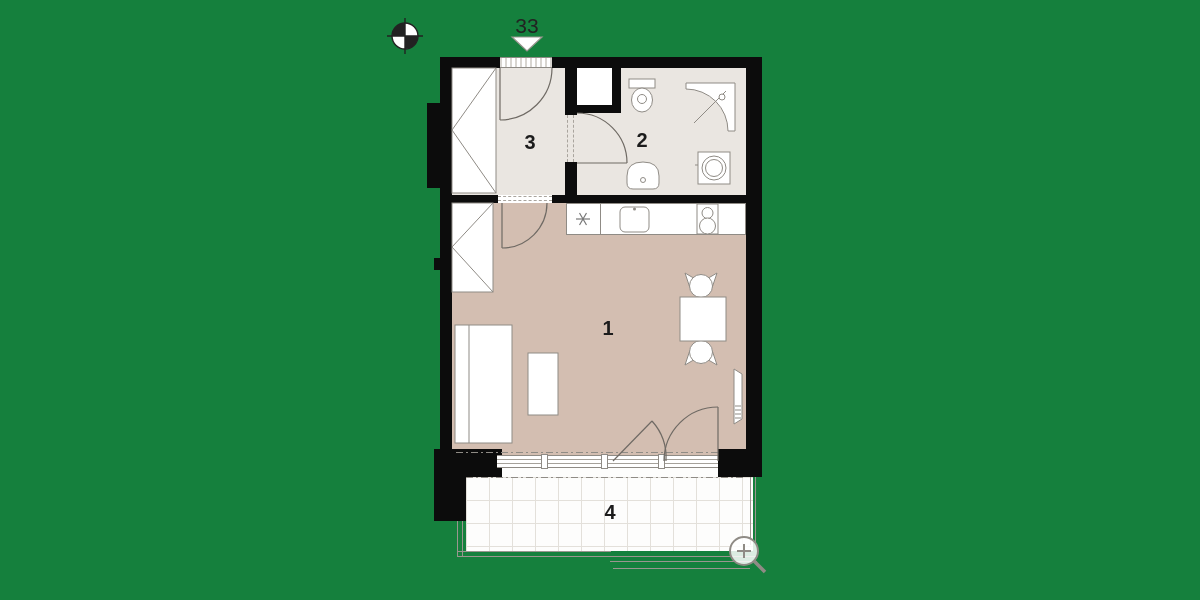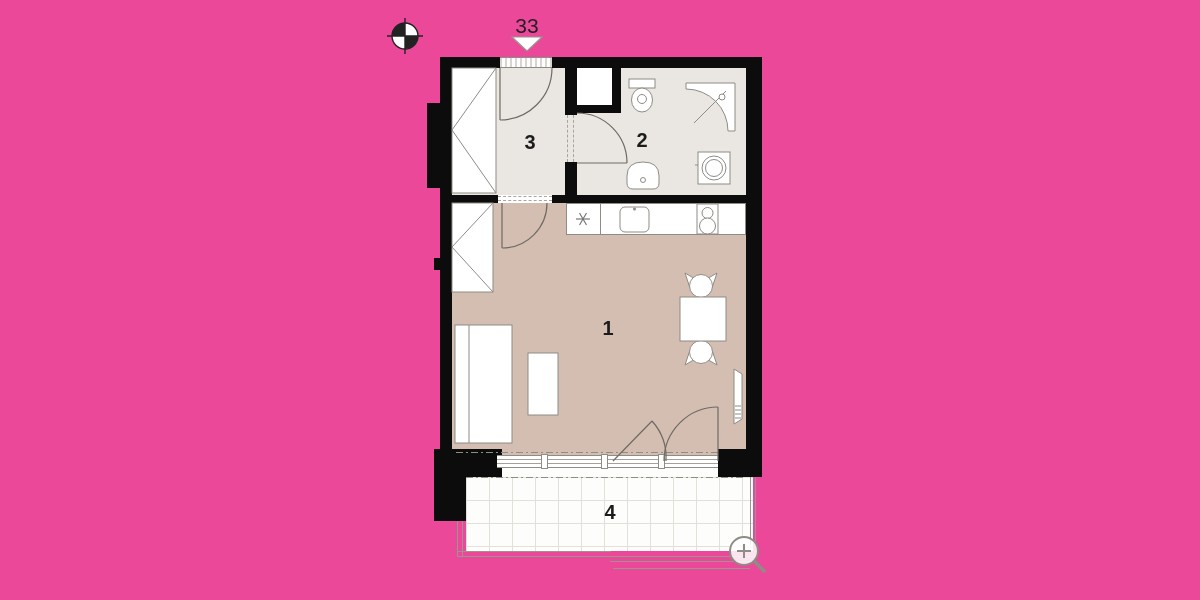--- a/index.html
+++ b/index.html
@@ -1,17 +1,17 @@
 <!DOCTYPE html>
 <html><head>
 <meta charset="utf-8">
 <style>
   html,body{margin:0;padding:0;background:#fff;}
   #stage{
-    position:relative;width:1200px;height:600px;background:#ec4899;overflow:hidden;
+    position:relative;width:1200px;height:600px;background:#15803d;overflow:hidden;
     font-family:"Liberation Sans", sans-serif;
   }
   .wall{position:absolute;background:#0c0c0c;}
   .floor-service{position:absolute;background:#eae6e1;}
   .floor-living{position:absolute;background:#d3beb1;}
   .shaft{position:absolute;background:#ffffff;}
   .room-label{
     position:absolute;transform:translateX(-50%);
     font-size:20px;font-weight:bold;color:#1c1c1c;line-height:22px;
   }

